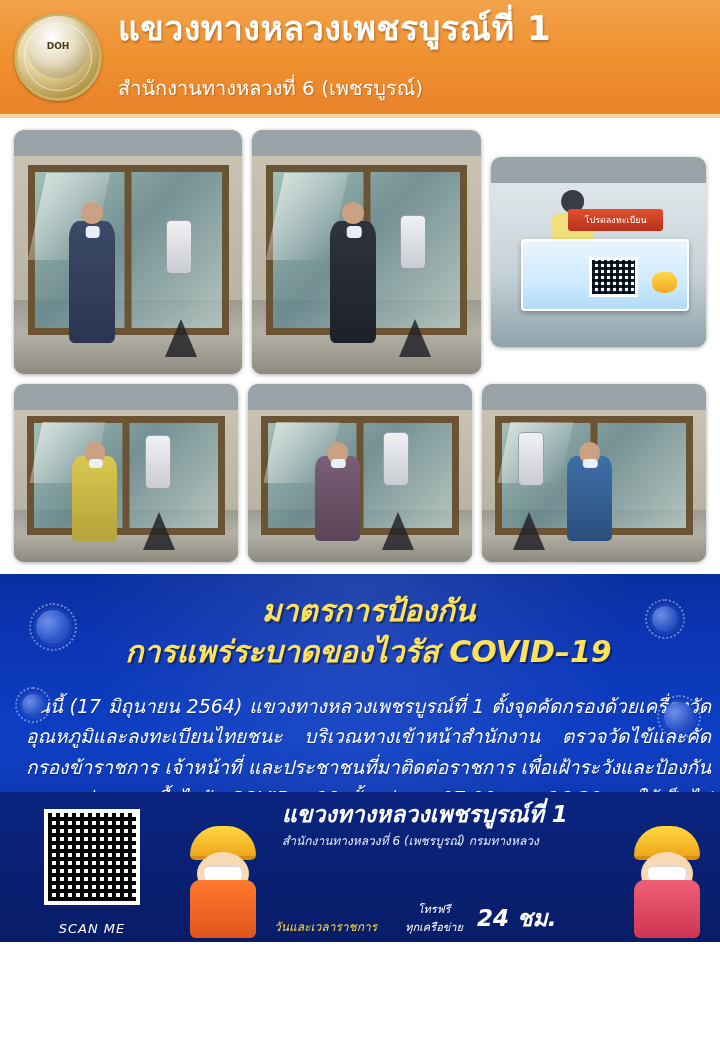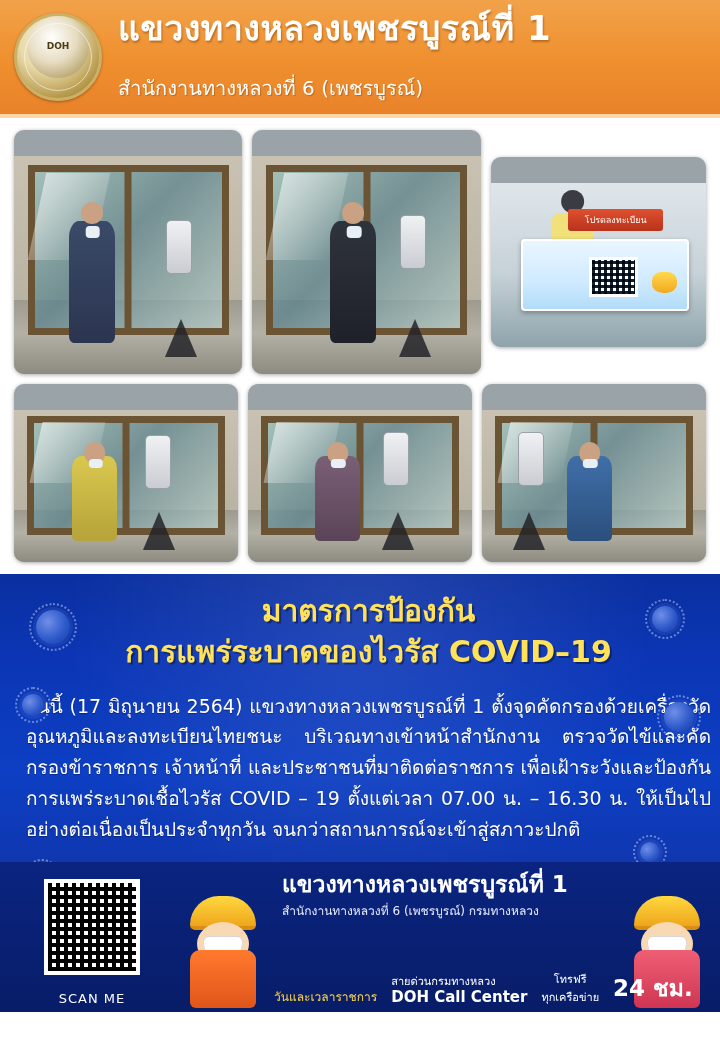--- a/index.html
+++ b/index.html
@@ -177,27 +177,28 @@
     width:46%; aspect-ratio:1/1; border-radius:50%; background:#3b3b44;
   }
   .p3 .officer .o-body{
     position:absolute; left:10%; right:10%; top:42%; bottom:0;
     background:#f2e07a; border-radius:8px 8px 0 0;
   }
 
   
   .body-blue {
     position: relative;
-    height: 438px;
+    height: 368px;
     background:
       radial-gradient(circle at 50% 10%, rgba(255,255,255,.10), rgba(255,255,255,0) 55%),
       linear-gradient(180deg,#0a2fa0 0%, #0b35b4 18%, #0d3fc4 45%, #1033a6 75%, #0a2480 100%);
     padding: 18px 9px 0 26px;
     color:#ffffff;
     overflow:hidden;
+    font-style:italic;
   }
   .virus {
     position:absolute; border-radius:50%;
     background: radial-gradient(circle at 35% 35%, #6f8fe8, #2a56c8 60%, #1b3da0);
     box-shadow: 0 0 0 3px rgba(255,255,255,.06);
   }
   .virus::before, .virus::after{
     content:""; position:absolute; inset:-7px; border-radius:50%;
     border:2px dotted rgba(255,255,255,.22);
   }
@@ -446,24 +447,20 @@
         <div class="foot-title">
           <div class="t1">แขวงทางหลวงเพชรบูรณ์ที่ 1</div>
           <div class="t2">สำนักงานทางหลวงที่ 6 (เพชรบูรณ์) กรมทางหลวง</div>
         </div>
 
         <div class="foot-bar">
           <div class="phone-block">
             <div class="phone-sub">วันและเวลาราชการ</div>
           </div>
           <div class="call-block">
-            <div class="call-lines">
-              <div class="call-l1">สายด่วนกรมทางหลวง</div>
-              <div class="call-l2">DOH Call Center</div>
-            </div>
           </div>
           <div class="free-block">
             <div class="free-l1">โทรฟรี</div>
             <div class="free-l2">ทุกเครือข่าย</div>
           </div>
           <div class="hours">24 ชม.</div>
         </div>
       </div>
     </div>
   </div>

